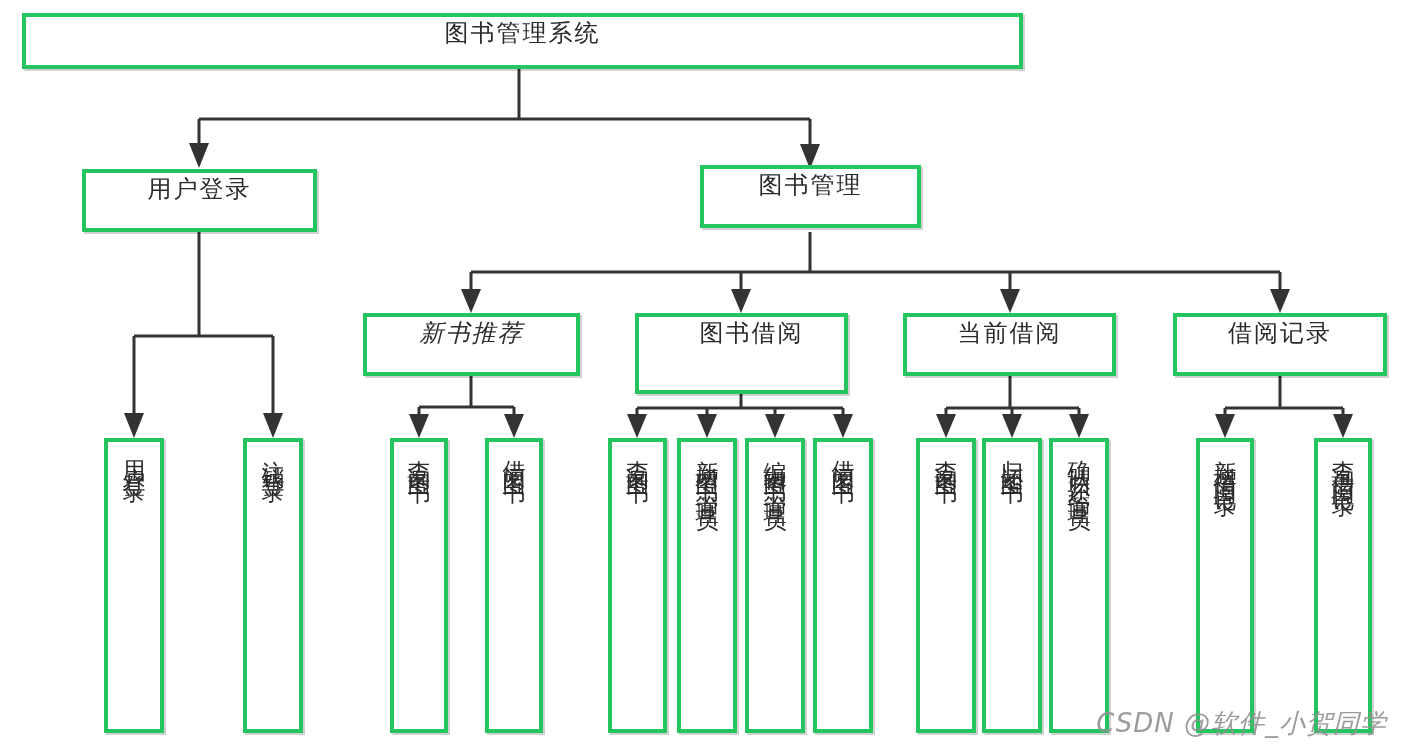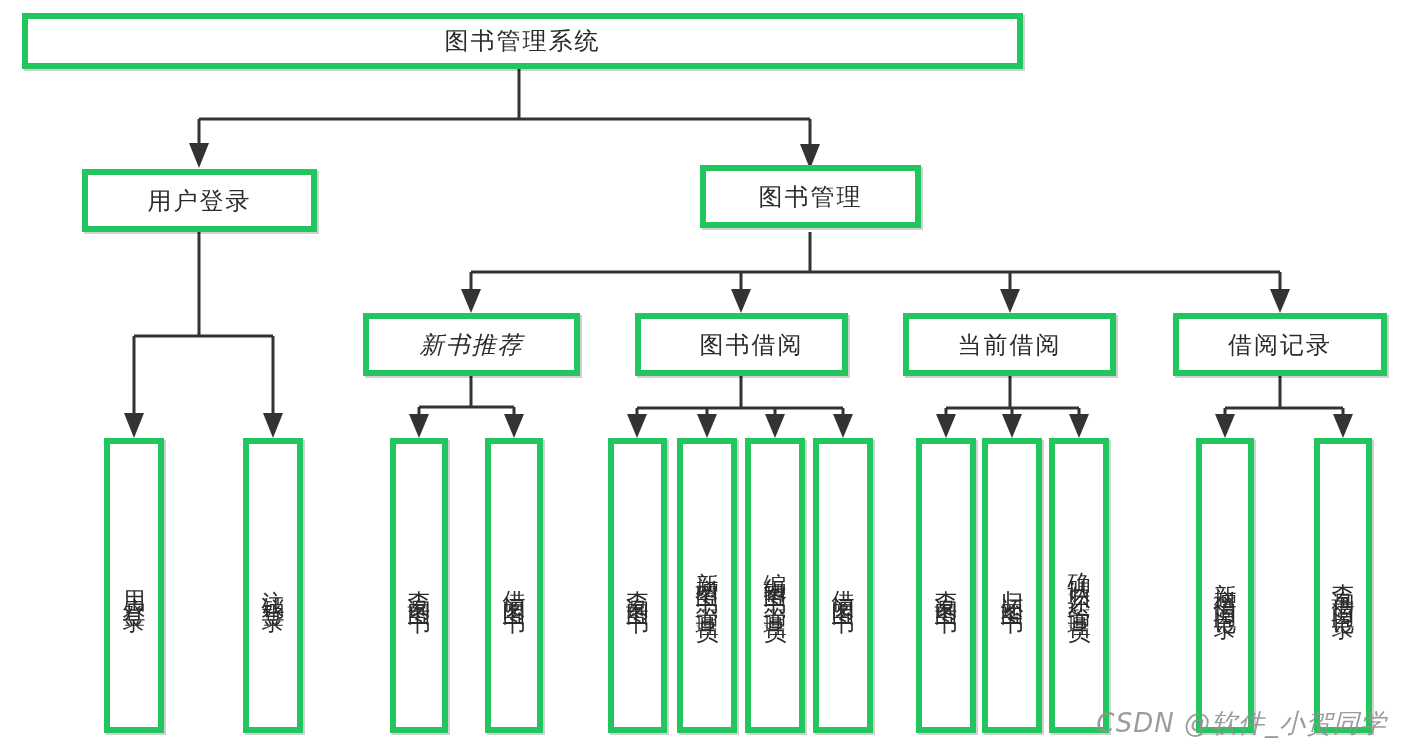--- a/index.html
+++ b/index.html
@@ -18,24 +18,23 @@
   svg.connectors {
     position: absolute;
     left: 0; top: 0;
     width: 1405px;
     height: 747px;
     pointer-events: none;
   }
   .node {
     position: absolute;
     background: #ffffff;
-    border: 6px solid #22c55e;
+    border: 4px solid #22c55e;
     box-shadow: 2px 2px 0 rgba(0,0,0,0.18);
     display: flex;
-    align-items: center;
     justify-content: center;
     color: #2b2b2b;
     box-sizing: border-box;
   }
   .node.h span {
     font-size: 24px;
     letter-spacing: 2px;
     white-space: nowrap;
   }
   .node.v span {
@@ -108,21 +107,21 @@
   <div class="node h" style="left:82px; top:169px; width:235px; height:63px;">
     <span>用户登录</span>
   </div>
   <div class="node h" style="left:700px; top:165px; width:221px; height:63px;">
     <span>图书管理</span>
   </div>
 
   <div class="node h" style="left:363px; top:313px; width:217px; height:63px;font-style:italic;">
     <span>新书推荐</span>
   </div>
-  <div class="node h" style="left:635px; top:313px; width:213px; height:63px;padding-left:20px;">
+  <div class="node h" style="left:635px; top:313px; width:213px; height:81px;padding-left:20px;">
     <span>图书借阅</span>
   </div>
   <div class="node h" style="left:903px; top:313px; width:213px; height:63px;">
     <span>当前借阅</span>
   </div>
   <div class="node h" style="left:1173px; top:313px; width:214px; height:63px;">
     <span>借阅记录</span>
   </div>
 
   <div class="node v" style="left:104px; top:438px; width:60px; height:295px;">

